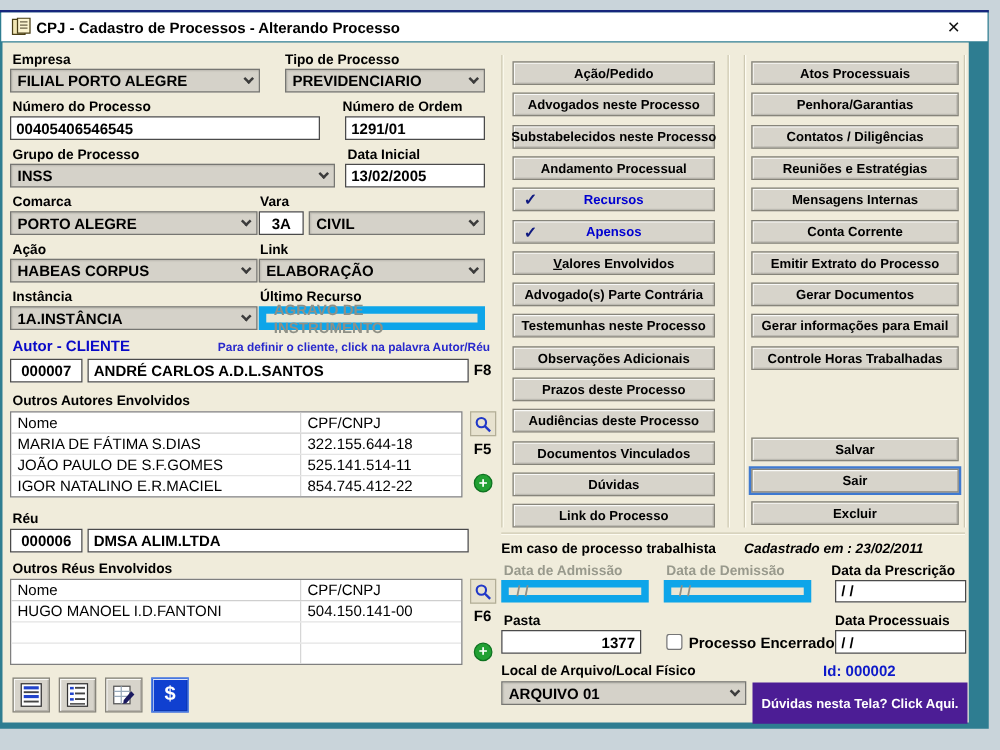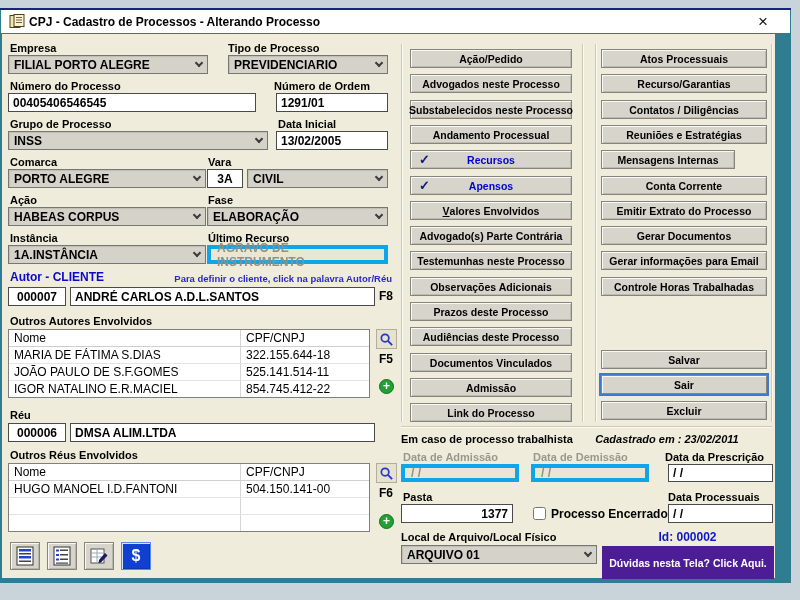--- a/index.html
+++ b/index.html
@@ -27,21 +27,21 @@
   .lbl { position:absolute; font-size:11px; font-weight:bold; color:#000; white-space:nowrap; }
   .lbl-gray { color:#98998c; }
   .lbl-blue { color:#0a0ac8; font-size:12px; }
   .hint { position:absolute; font-size:9.5px; font-weight:bold; color:#2828cc; white-space:nowrap; }
   .fld {
     position:absolute; background:#fff; border:1px solid #4a4a4a;
     font-family:"Liberation Sans", sans-serif; font-size:12px; font-weight:bold;
     padding:0 4px; height:19px; color:#000;
   }
   .fld-dis {
-    position:absolute; background:#eae6d4; border:4px solid #0ea5e9;
+    position:absolute; background:#eae6d4; border:6px solid #0ea5e9;
     font-family:"Liberation Sans", sans-serif; font-size:12px; font-weight:bold;
     padding:0 6px; height:19px; color:#8f9086;
   }
   .dd {
     position:absolute; height:19px; background:#d5d2c9; border:1px solid #767672;
     box-shadow: inset 1px 1px 1px rgba(0,0,0,.10);
     display:flex; align-items:center; padding:0 5px;
     font-size:12px; font-weight:bold; color:#000; white-space:nowrap; overflow:hidden;
   }
   .chev { width:6px; height:6px; border-right:2px solid #3c3c3c; border-bottom:2px solid #3c3c3c;
@@ -141,21 +141,21 @@
     <div class="dd" style="left:245px;top:135px;width:141px">
       <span>CIVIL</span>
       <span class="chev"></span>
     </div>
 
     <span class="lbl" style="left:8px;top:160px">Ação</span>
     <div class="dd" style="left:6px;top:173px;width:198px">
       <span>HABEAS CORPUS</span>
       <span class="chev"></span>
     </div>
-    <span class="lbl" style="left:206px;top:160px">Fase</span>
+    <span class="lbl" style="left:206px;top:160px">Link</span>
     <div class="dd" style="left:205px;top:173px;width:181px">
       <span>ELABORAÇÃO</span>
       <span class="chev"></span>
     </div>
 
     <span class="lbl" style="left:8px;top:198px">Instância</span>
     <div class="dd" style="left:6px;top:211px;width:198px">
       <span>1A.INSTÂNCIA</span>
       <span class="chev"></span>
     </div>
@@ -310,39 +310,39 @@
     <button class="btn" style="left:408px;top:268px;width:162px">
         <span>Prazos deste Processo</span>
       </button>
     <button class="btn" style="left:408px;top:293px;width:162px">
         <span>Audiências deste Processo</span>
       </button>
     <button class="btn" style="left:408px;top:319px;width:162px">
         <span>Documentos Vinculados</span>
       </button>
     <button class="btn" style="left:408px;top:344px;width:162px">
-        <span>Admissão</span>
+        <span>Dúvidas</span>
       </button>
     <button class="btn" style="left:408px;top:369px;width:162px">
         <span>Link do Processo</span>
       </button>
 
     <button class="btn" style="left:599px;top:15px;width:166px">
         <span>Atos Processuais</span>
       </button>
     <button class="btn" style="left:599px;top:40px;width:166px">
-        <span>Recurso/Garantias</span>
+        <span>Penhora/Garantias</span>
       </button>
     <button class="btn" style="left:599px;top:66px;width:166px">
         <span>Contatos / Diligências</span>
       </button>
     <button class="btn" style="left:599px;top:91px;width:166px">
         <span>Reuniões e Estratégias</span>
       </button>
-    <button class="btn" style="left:599px;top:116px;width:134px">
+    <button class="btn" style="left:599px;top:116px;width:166px">
         <span>Mensagens Internas</span>
       </button>
     <button class="btn" style="left:599px;top:142px;width:166px">
         <span>Conta Corrente</span>
       </button>
     <button class="btn" style="left:599px;top:167px;width:166px">
         <span>Emitir Extrato do Processo</span>
       </button>
     <button class="btn" style="left:599px;top:192px;width:166px">
         <span>Gerar Documentos</span>

